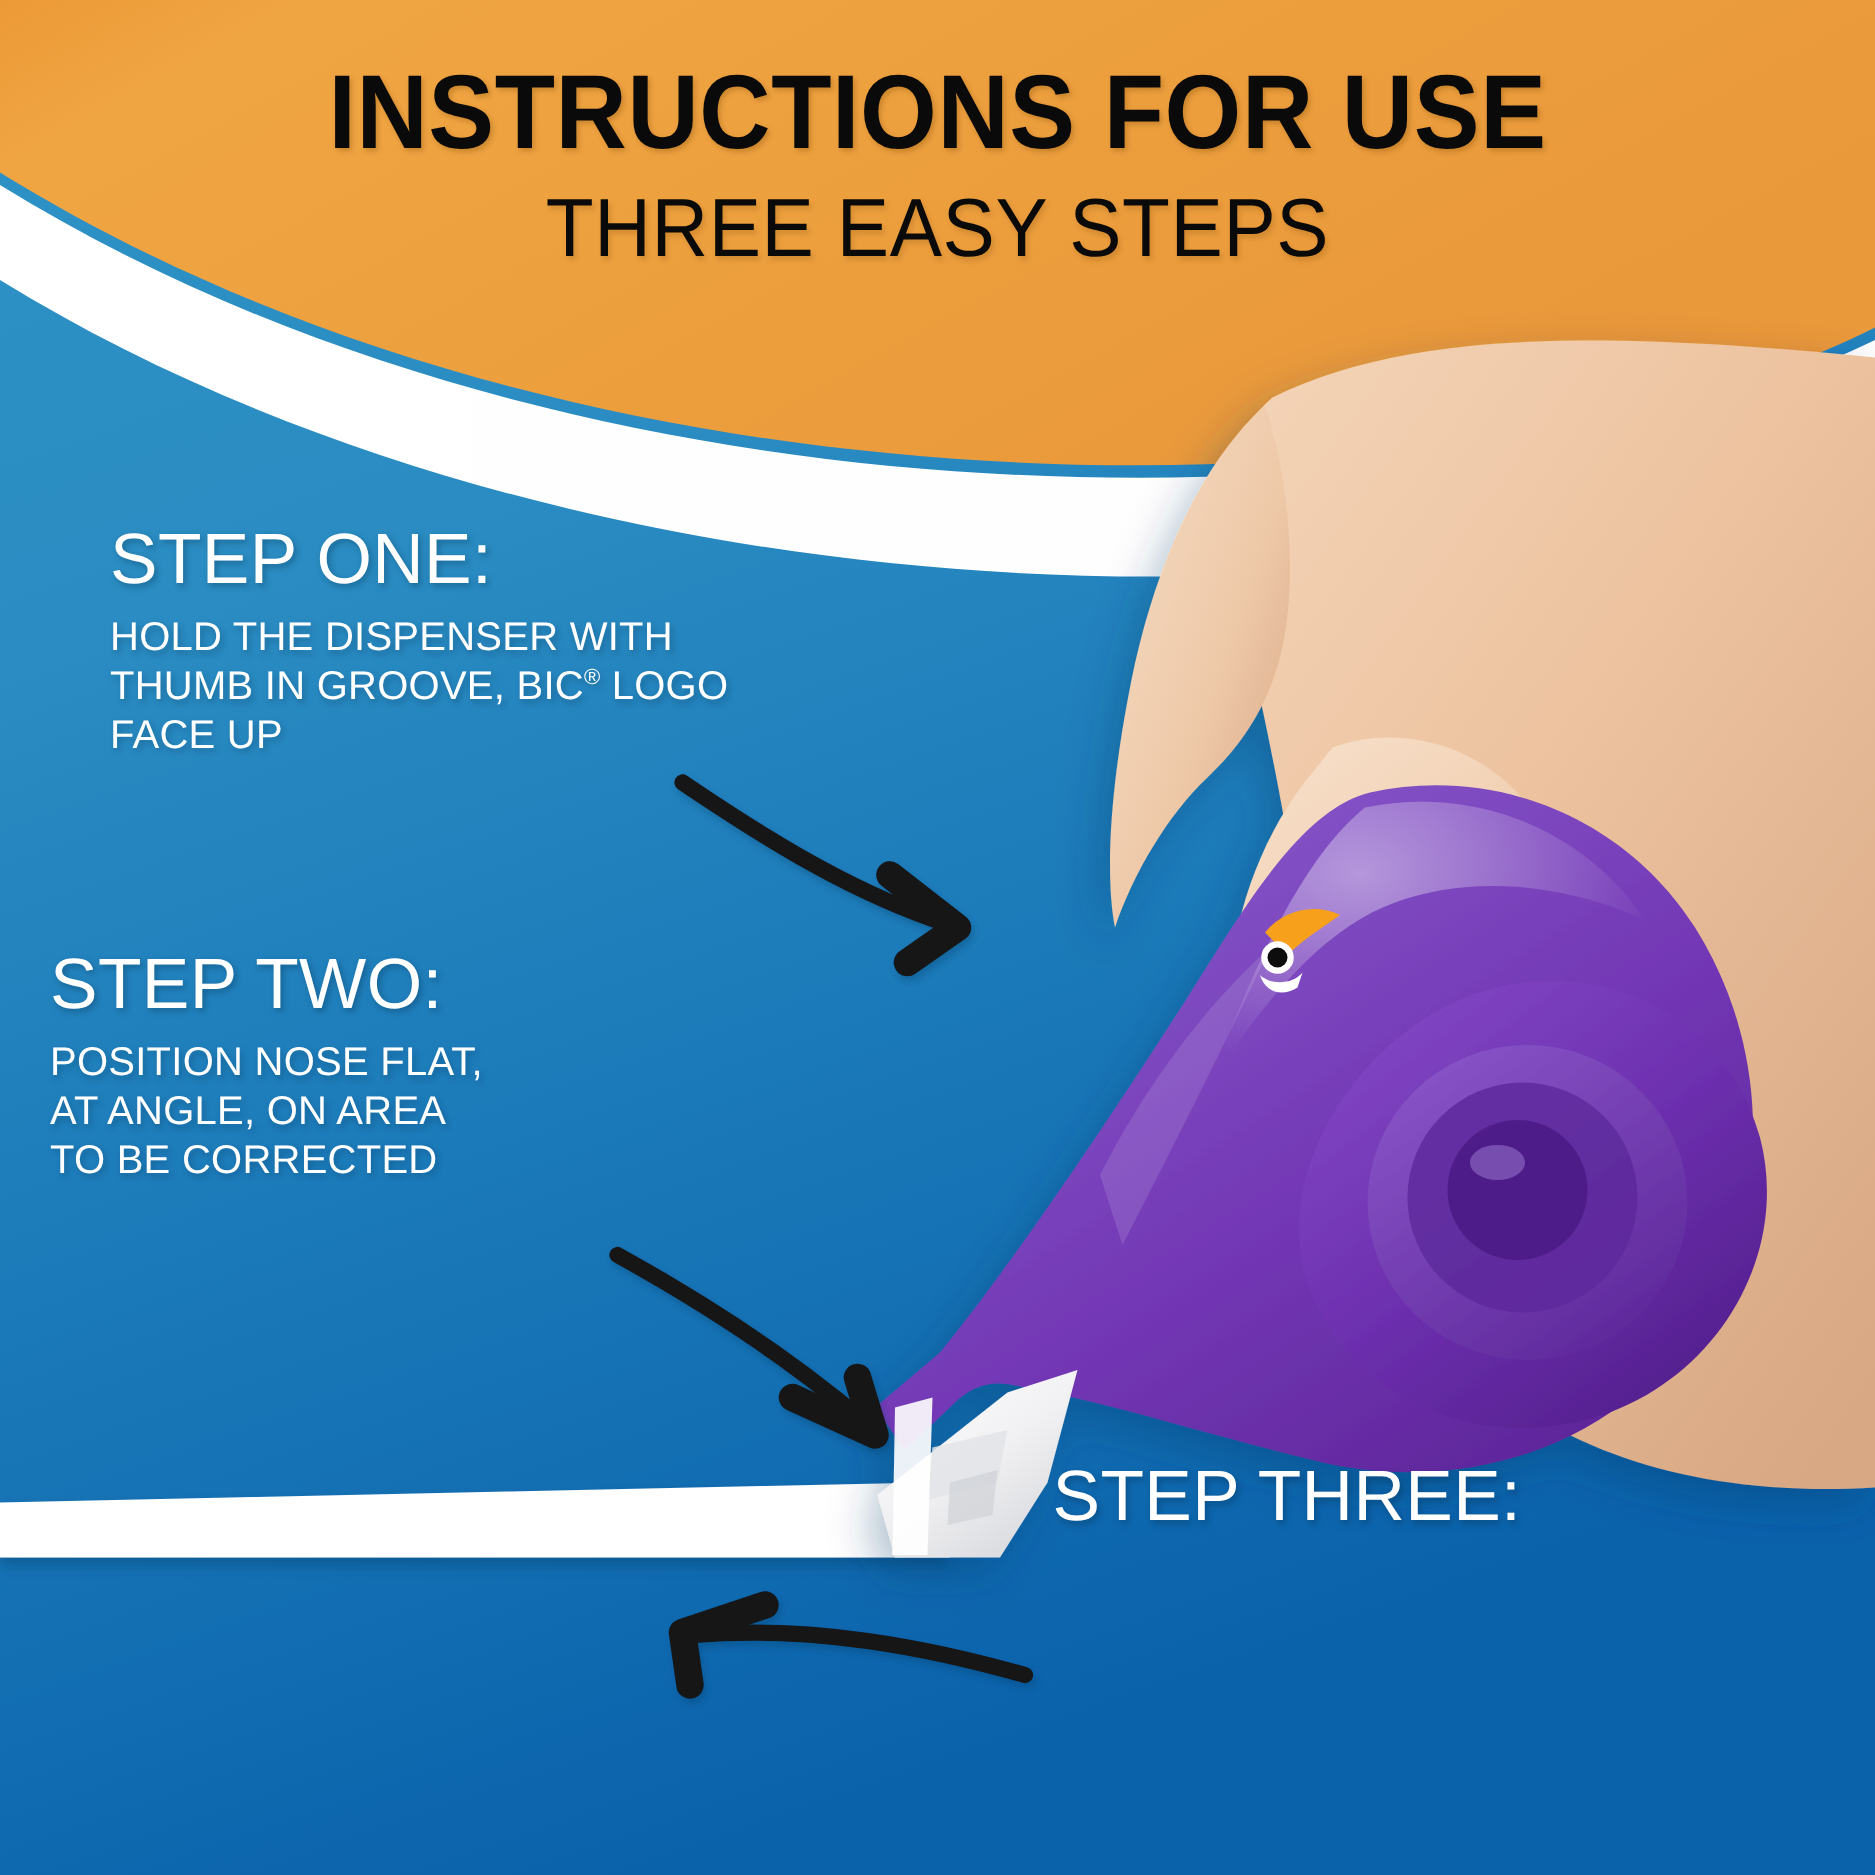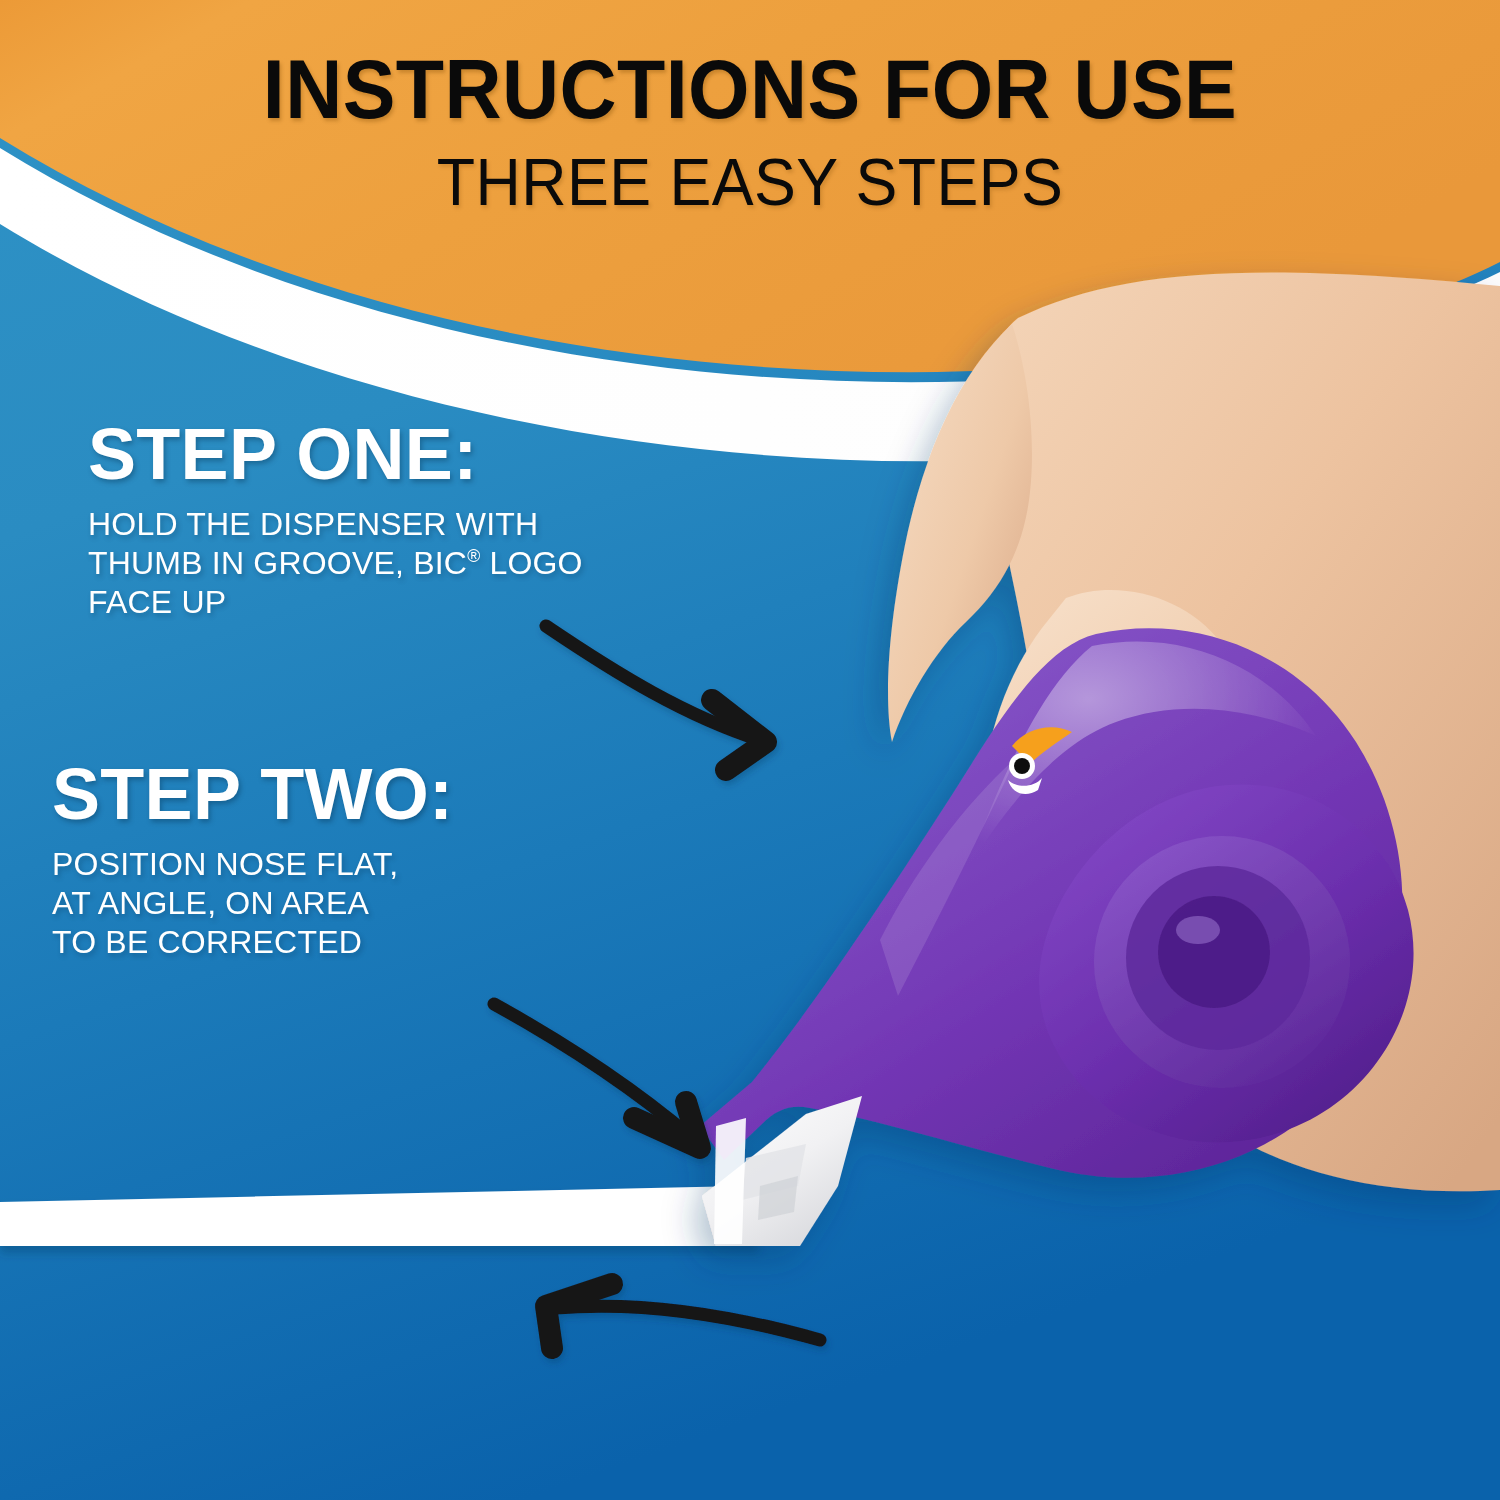--- a/index.html
+++ b/index.html
@@ -66,22 +66,22 @@
   
   .step {
     position: absolute;
     z-index: 6;
     color: #ffffff;
     pointer-events: none;
   }
   .step-head {
     display: block;
     font-family: "Liberation Sans", sans-serif;
-    font-weight: bold;
-    font-size: 72px;
+    font-weight: normal;
+    font-size: 57px;
     line-height: 1.02;
     letter-spacing: 0.3px;
     text-shadow: 2px 3px 5px rgba(0,40,70,0.35);
     white-space: nowrap;
   }
   .step-body {
     display: block;
     font-family: "Liberation Sans", sans-serif;
     font-weight: normal;
     font-size: 32px;
@@ -91,21 +91,21 @@
     margin-top: 14px;
     white-space: pre-line;
   }
   .sup-reg {
     font-size: 0.55em;
     vertical-align: super;
     line-height: 0;
   }
 
   #step-one   { left: 88px;  top: 418px; }
-  #step-two   { left: 52px;  top: 758px; }
+  #step-two   { left: 40px;  top: 758px; }
   #step-three { left: 842px; top: 1168px; }
 
   
   .arrow-layer {
     position: absolute;
     inset: 0;
     width: 1500px;
     height: 1500px;
     z-index: 7;
     pointer-events: none;
@@ -319,15 +319,16 @@
   </div>
 
   <div class="step" id="step-two">
     <span class="step-head">STEP TWO:</span>
     <span class="step-body">POSITION NOSE FLAT,
 AT ANGLE, ON AREA
 TO BE CORRECTED</span>
   </div>
 
   <div class="step" id="step-three">
+    <span class="step-head">STEP THREE:</span>
   </div>
 
 </div>
 
 </body></html>

